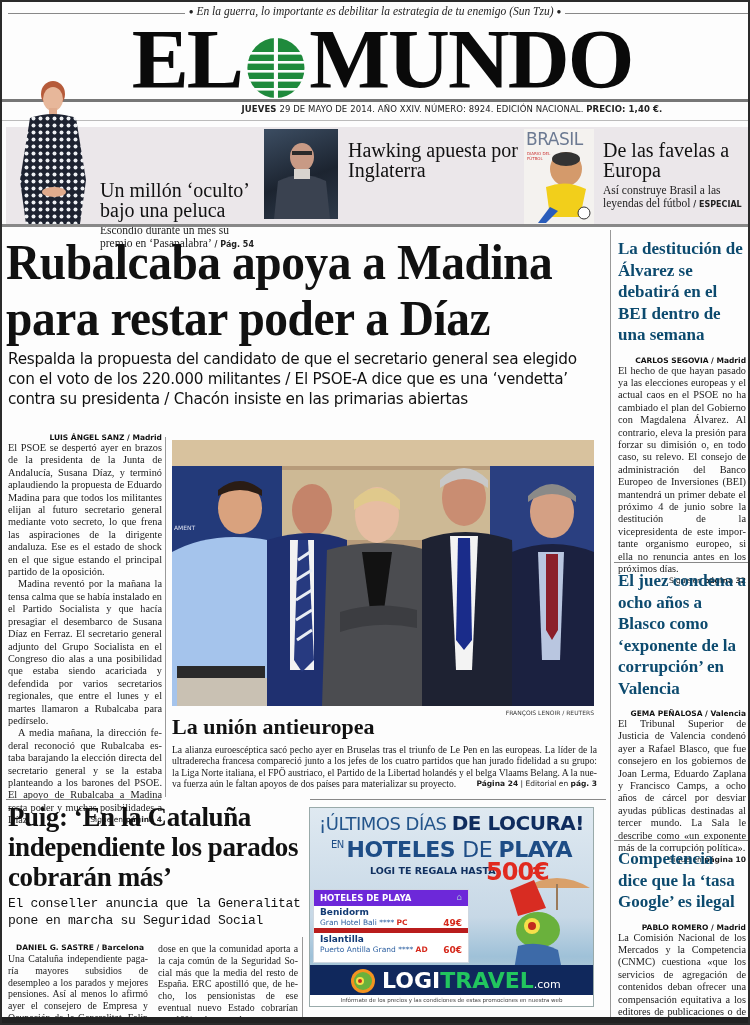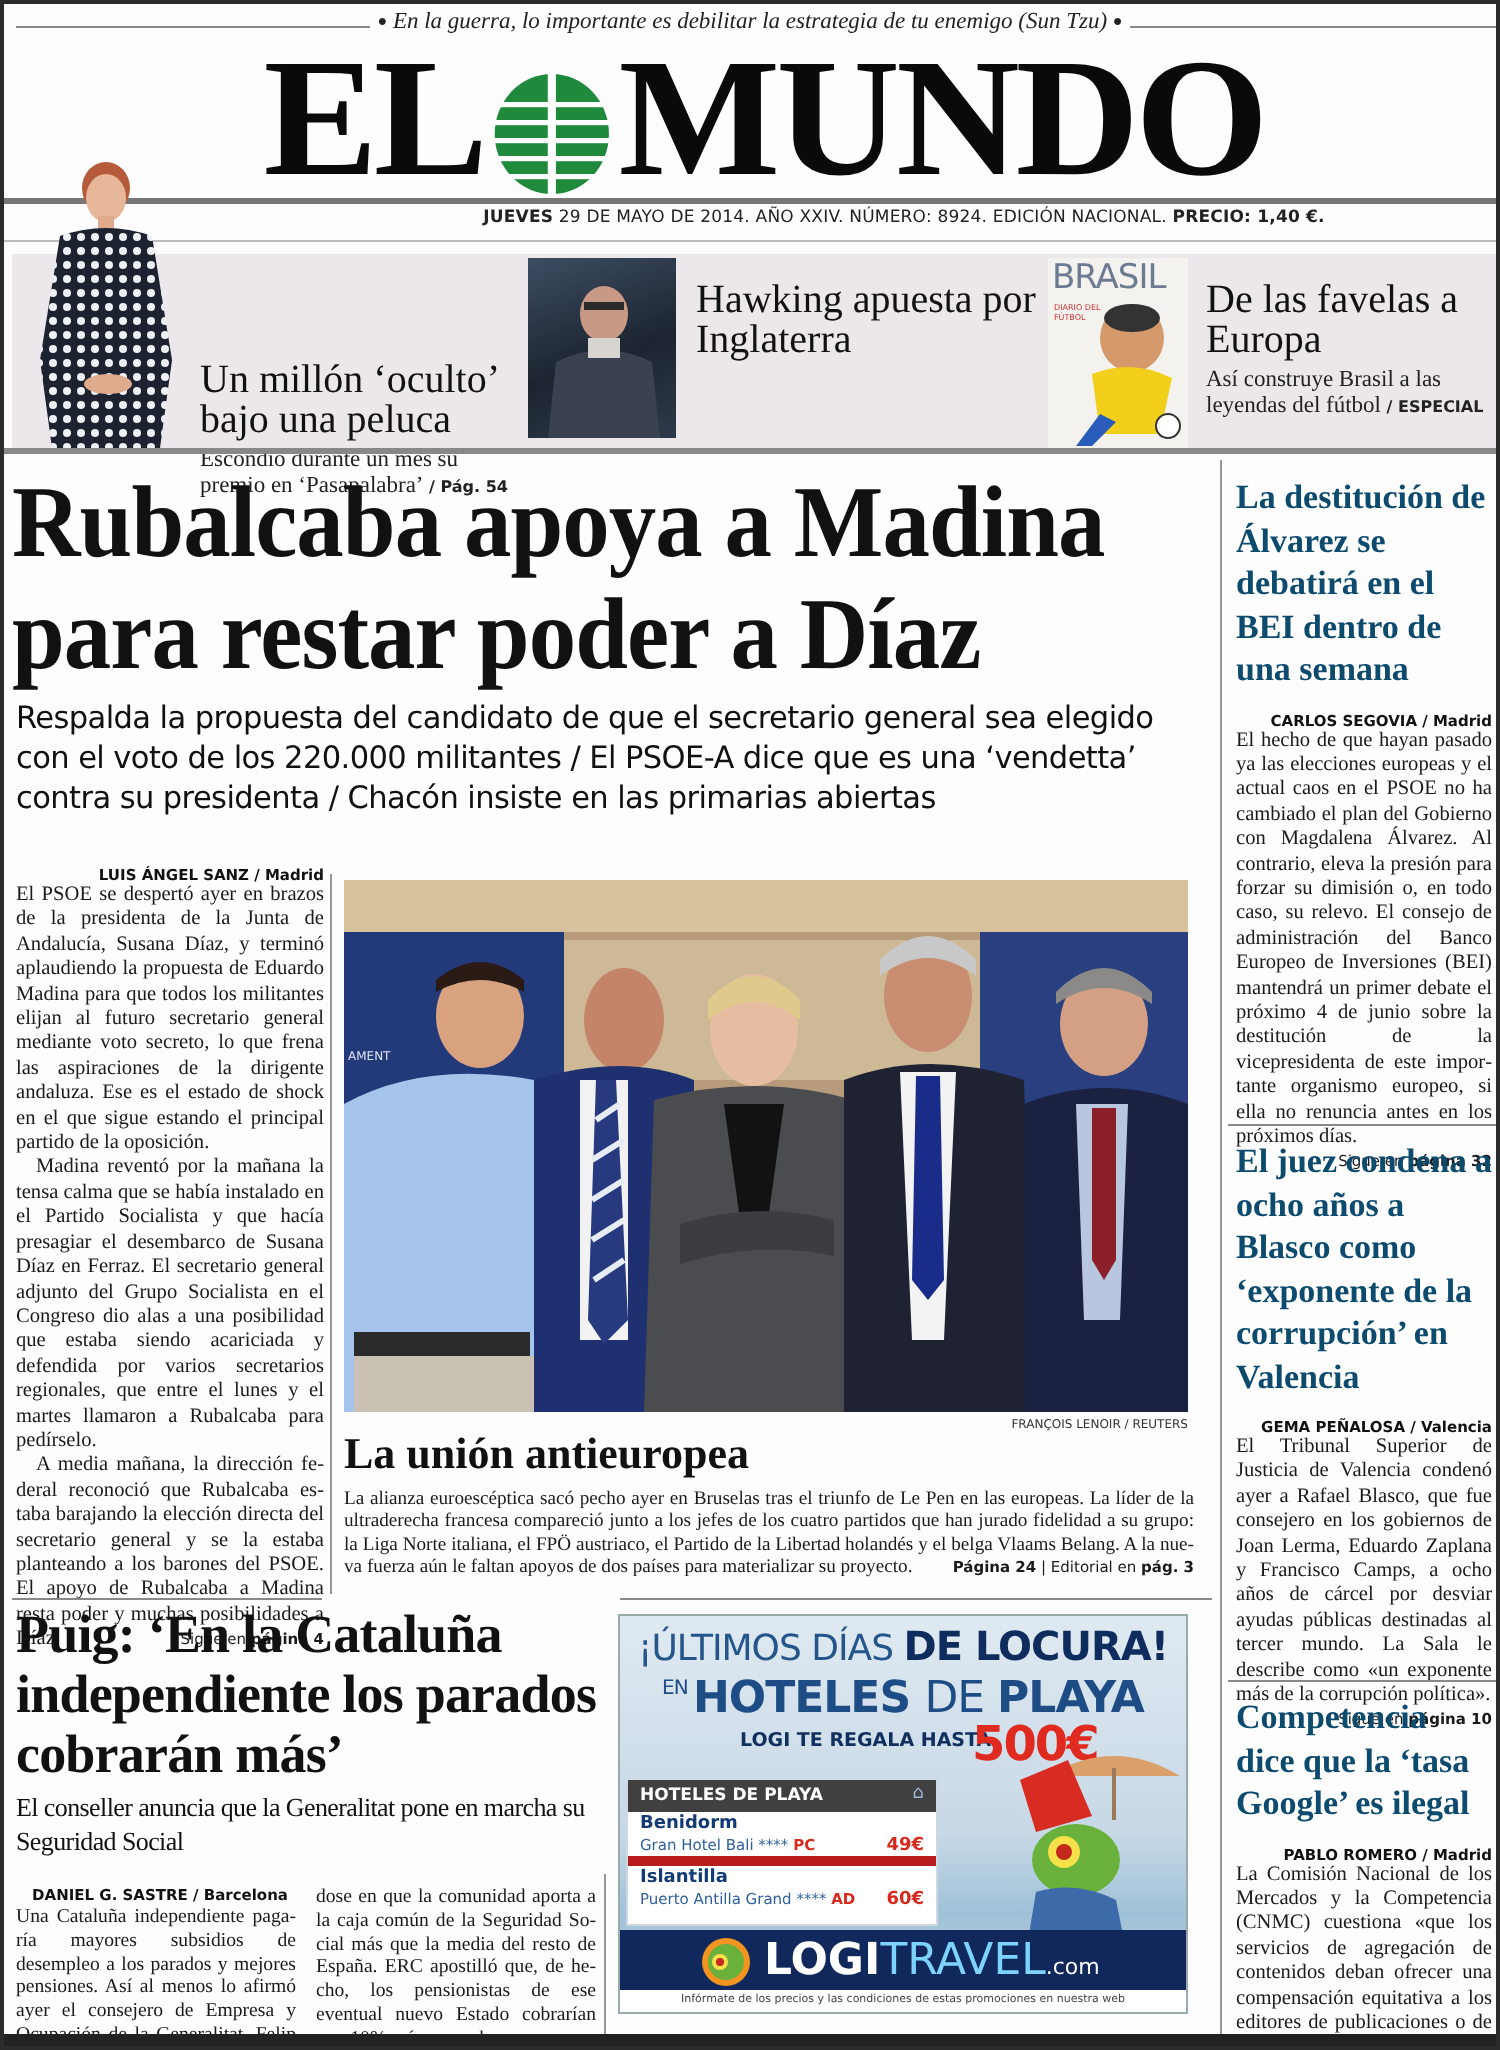--- a/index.html
+++ b/index.html
@@ -53,44 +53,44 @@
   .center-rule { left: 308px; top: 797px; width: 296px; height: 1px; background: #888; }
 
   
   .right-col { left: 616px; width: 128px; }
   .right-headline { font-family: "Liberation Serif", serif; font-weight: bold; font-size: 17px; line-height: 21.5px; color: #0c4a6e; }
   .right-rule { left: 612px; width: 134px; height: 1px; background: #888; }
   .vline { width: 1px; background: #999; }
 
   
   .puig-headline { left: 6px; top: 800px; width: 300px; font-family: "Liberation Serif", serif; font-weight: bold; font-size: 27px; line-height: 30px; letter-spacing: -0.4px; color: #111; }
-  .puig-sub { left: 6px; top: 893px; width: 300px; font-family: Liberation Serif, serif; font-size: 13px; line-height: 17px; letter-spacing: -0.3px; color: #111; }
+  .puig-sub { left: 6px; top: 893px; width: 300px; font-family: Liberation Mono, monospace; font-size: 13px; line-height: 17px; letter-spacing: -0.3px; color: #111; }
   .puig-col { top: 937px; width: 140px; font-size: 9.8px; line-height: 11.8px; }
 
   
   .ad { left: 307px; top: 805px; width: 285px; height: 200px; border: 1px solid #9aa; background: linear-gradient(180deg, #dfe9f1 0%, #c7d8e6 55%, #9fc1d8 75%, #cfd5d1 100%); overflow: hidden; }
   .ad-line1 { position: absolute; left: 0; width: 100%; top: 3px; text-align: center; font-family: "DejaVu Sans", sans-serif; color: #24558b; font-size: 18px; letter-spacing: -0.5px; }
   .ad-line1 b { color: #0f2c5e; font-weight: bold; font-size: 20px; }
   .ad-line2 { position: absolute; left: 0; width: 100%; top: 29px; text-align: center; font-family: "DejaVu Sans", sans-serif; color: #1e4d86; font-size: 22px; font-weight: bold; letter-spacing: -0.5px; }
   .ad-line2 small { font-size: 10px; font-weight: normal; vertical-align: 9px; }
   .ad-line2 span.light { font-weight: normal; }
   .ad-line3 { position: absolute; left: 60px; top: 57px; font-family: "DejaVu Sans", sans-serif; color: #103060; font-size: 9.5px; font-weight: bold; }
   .ad-500 { position: absolute; left: 176px; top: 50px; font-family: "DejaVu Sans", sans-serif; color: #e12a1f; font-size: 24px; font-weight: bold; letter-spacing: -1px; }
   .ad-box { position: absolute; left: 3px; top: 81px; width: 156px; height: 74px; background: #fff; border: 1px solid #cfd7e0; }
-  .ad-box-head { height: 16px; background: #404040; color: #fff; font-family: "DejaVu Sans", sans-serif; font-weight: bold; font-size: 8.5px; padding: 3px 6px; position: relative; }
+  .ad-box-head { height: 16px; background: #6d28d9; color: #fff; font-family: "DejaVu Sans", sans-serif; font-weight: bold; font-size: 8.5px; padding: 3px 6px; position: relative; }
   .ad-box-head .house { position: absolute; right: 6px; top: 2px; color: #9fb5d8; font-size: 9px; font-weight: normal; }
   .ad-hotel { padding: 1px 6px 0 6px; font-family: "DejaVu Sans", sans-serif; }
   .ad-city { font-size: 9px; font-weight: bold; color: #123a74; line-height: 11px; }
   .ad-name { font-size: 7.5px; color: #2c5fa0; line-height: 10px; display: flex; justify-content: space-between; }
   .ad-name .reg { color: #d62a1d; font-weight: bold; }
   .ad-name .price { color: #d62a1d; font-weight: bold; font-size: 9px; }
   .ad-hotel + .ad-hotel { border-top: 5px solid #b91c1c; }
   .ad-banner { position: absolute; left: 0; top: 157px; width: 100%; height: 32px; background: #10285c; }
   .ad-logo { position: absolute; left: 72px; top: 3px; font-family: "DejaVu Sans", sans-serif; font-size: 22px; letter-spacing: 0px; color: #fff; font-weight: bold; }
-  .ad-logo span { color: #7dd3fc; font-weight: normal; }
+  .ad-logo span { color: #22c55e; font-weight: bold; }
   .ad-logo small { color: #fff; font-weight: normal; font-size: 11px; }
   .ad-foot { position: absolute; left: 0; bottom: 0; width: 100%; height: 11px; background: #fff; text-align: center; font-family: "DejaVu Sans", sans-serif; font-size: 5.5px; color: #444; line-height: 11px; }
 
   .bottom-rule { left: 0; top: 1015px; width: 746px; height: 6px; background: #222; }
 </style>
 </head>
 <body>
 
 <div class="page">
 

